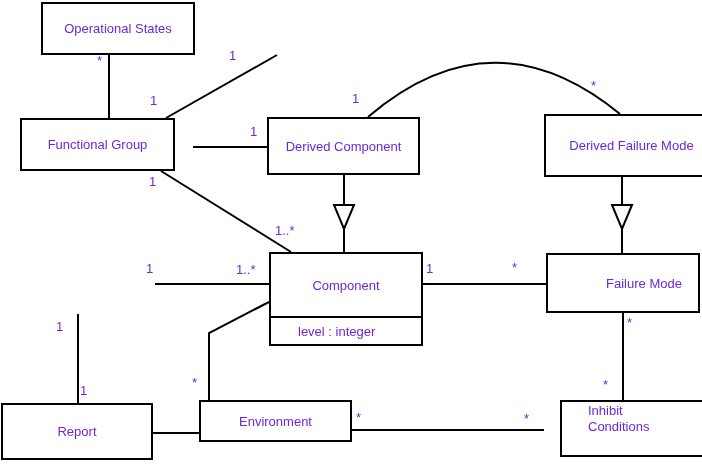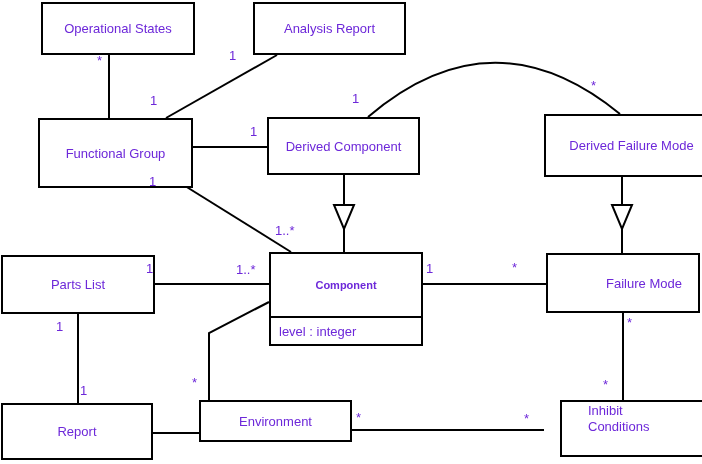--- a/index.html
+++ b/index.html
@@ -24,28 +24,27 @@
     font-size: 13px;
     text-align: center;
     z-index: 2;
   }
   .uml-class.compartments { display: block; padding: 0; }
   .uml-name {
     display: flex;
     align-items: center;
     justify-content: center;
     height: 62px;
-    font-size: 11px;
-    font-weight: bold;
+    font-size: 13px;
   }
   .uml-attrs {
     box-sizing: border-box;
     border-top: 2px solid #000000;
     height: 28px;
-    padding-left: 8px;
+    padding-left: 27px;
     display: flex;
     align-items: center;
     font-size: 13px;
     text-align: left;
   }
   .uml-class.top-left {
     display: block;
     text-align: left;
     padding: 1px 0 0 26px;
     white-space: pre-line;
@@ -82,39 +81,33 @@
     <line x1="352" y1="430" x2="544" y2="430"></line>
     <line x1="153" y1="433" x2="199" y2="433"></line>
     <line x1="78" y1="314" x2="78" y2="403"></line>
     <polyline points="269,302 209,333 209,400"></polyline>
   </svg>
 
   <div class="uml-class" style="left:41px; top:2px; width:154px; height:53px;">
     <span>Operational States</span>
   </div>
 
-  <div class="uml-class" style="left:253px; top:2px; width:153px; height:53px;">
-    <span>Analysis Report</span>
-  </div>
 
-  <div class="uml-class" style="left:38px; top:118px; width:155px; height:70px;">
+  <div class="uml-class" style="left:20px; top:118px; width:155px; height:53px;">
     <span>Functional Group</span>
   </div>
 
   <div class="uml-class" style="left:267px; top:117px; width:153px; height:58px;align-items:center;">
     <span>Derived Component</span>
   </div>
 
   <div class="uml-class" style="left:544px; top:114px; width:175px; height:63px;">
     <span>Derived Failure Mode</span>
   </div>
 
-  <div class="uml-class" style="left:1px; top:255px; width:154px; height:59px;">
-    <span>Parts List</span>
-  </div>
 
   <div class="uml-class compartments" style="left:269px; top:252px; width:154px; height:94px;">
     <div class="uml-name">Component</div>
     <div class="uml-attrs">level : integer</div>
   </div>
 
   <div class="uml-class" style="left:546px; top:253px; width:154px; height:60px;padding-left:42px;">
     <span>Failure Mode</span>
   </div>
 

